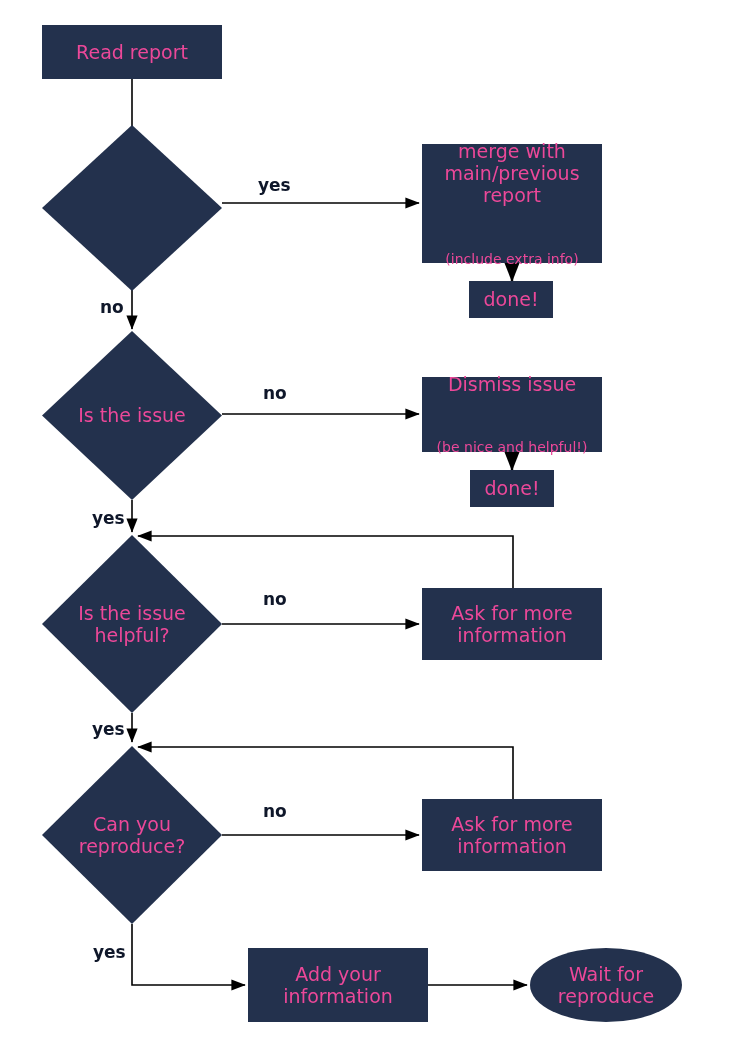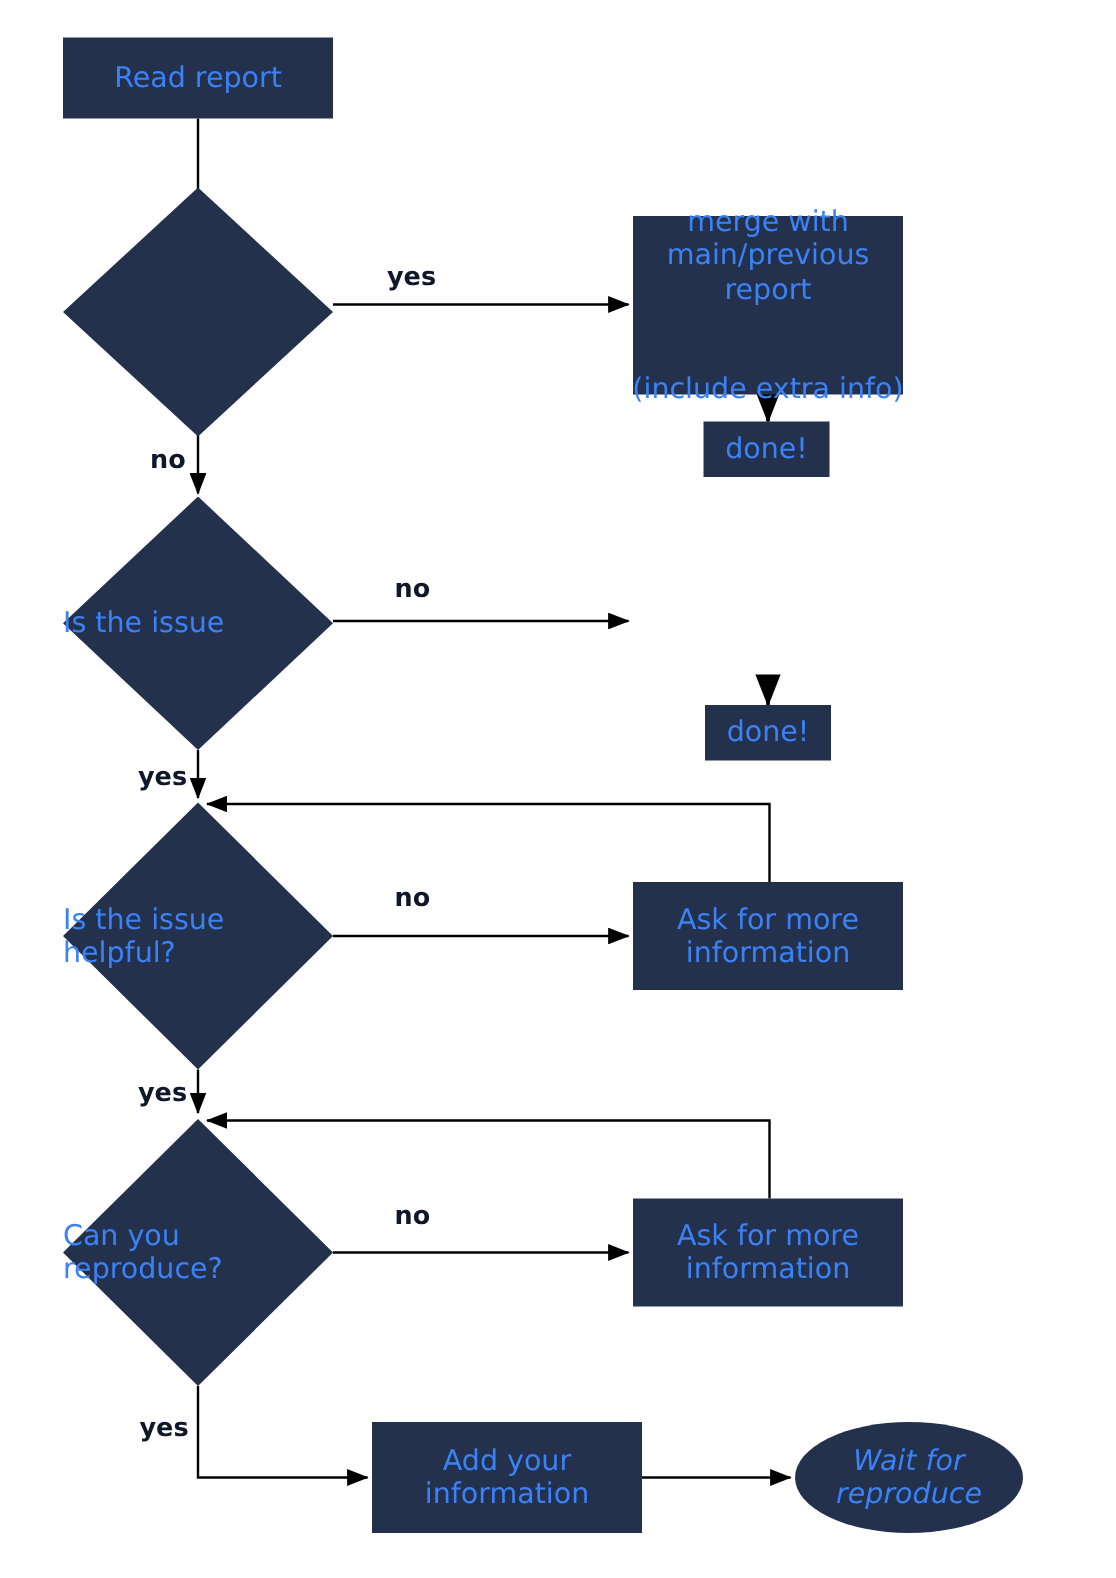--- a/index.html
+++ b/index.html
@@ -27,21 +27,22 @@
     height: 1052px;
     pointer-events: none;
   }
   .node {
     position: absolute;
     box-sizing: border-box;
     display: flex;
     flex-direction: column;
     align-items: center;
     justify-content: center;
-    color: #3b82f6;
+    text-align: center;
+    color: #ec4899;
     line-height: 1.18;
   }
   .node-box {
     background: #23314d;
   }
   .node-ellipse {
     background: #23314d;
     border-radius: 50%;
   }
   .node-diamond {
@@ -62,21 +63,21 @@
     width: 100%;
   }
   .ln {
     display: block;
     white-space: pre;
   }
   .ln-main {
     font-size: 19px;
   }
   .ln-sub {
-    font-size: 19px;
+    font-size: 14px;
     margin-top: 44px;
   }
   .edge-label {
     position: absolute;
     font-size: 17px;
     font-weight: bold;
     color: #0f172a;
     white-space: pre;
     font-family: "DejaVu Sans", sans-serif;
   }
@@ -155,20 +156,24 @@
     <span class="ln ln-main">done!</span>
   </div>
 
   <div class="node node-diamond" style="left:42px; top:331px; width:180px; height:169px;">
     <div class="diamond-shape"></div>
     <div class="diamond-label">
       <span class="ln ln-main">Is the issue</span>
     </div>
   </div>
 
+  <div class="node node-box" style="left:422px; top:377px; width:180px; height:75px;">
+    <span class="ln ln-main">Dismiss issue</span>
+    <span class="ln ln-sub">(be nice and helpful!)</span>
+  </div>
 
   <div class="node node-box" style="left:470px; top:470px; width:84px; height:37px;">
     <span class="ln ln-main">done!</span>
   </div>
 
   <div class="node node-diamond" style="left:42px; top:535px; width:180px; height:178px;">
     <div class="diamond-shape"></div>
     <div class="diamond-label">
       <span class="ln ln-main">Is the issue</span>
       <span class="ln ln-main">helpful?</span>
@@ -191,21 +196,21 @@
   <div class="node node-box" style="left:422px; top:799px; width:180px; height:72px;">
     <span class="ln ln-main">Ask for more</span>
     <span class="ln ln-main">information</span>
   </div>
 
   <div class="node node-box" style="left:248px; top:948px; width:180px; height:74px;">
     <span class="ln ln-main">Add your</span>
     <span class="ln ln-main">information</span>
   </div>
 
-  <div class="node node-ellipse" style="left:530px; top:948px; width:152px; height:74px;font-style:italic;">
+  <div class="node node-ellipse" style="left:530px; top:948px; width:152px; height:74px;">
     <span class="ln ln-main">Wait for</span>
     <span class="ln ln-main">reproduce</span>
   </div>
 
   <div class="edge-label" style="left:258px; top:175px;">yes</div>
 
   <div class="edge-label" style="left:100px; top:297px;">no</div>
 
   <div class="edge-label" style="left:263px; top:383px;">no</div>
 

